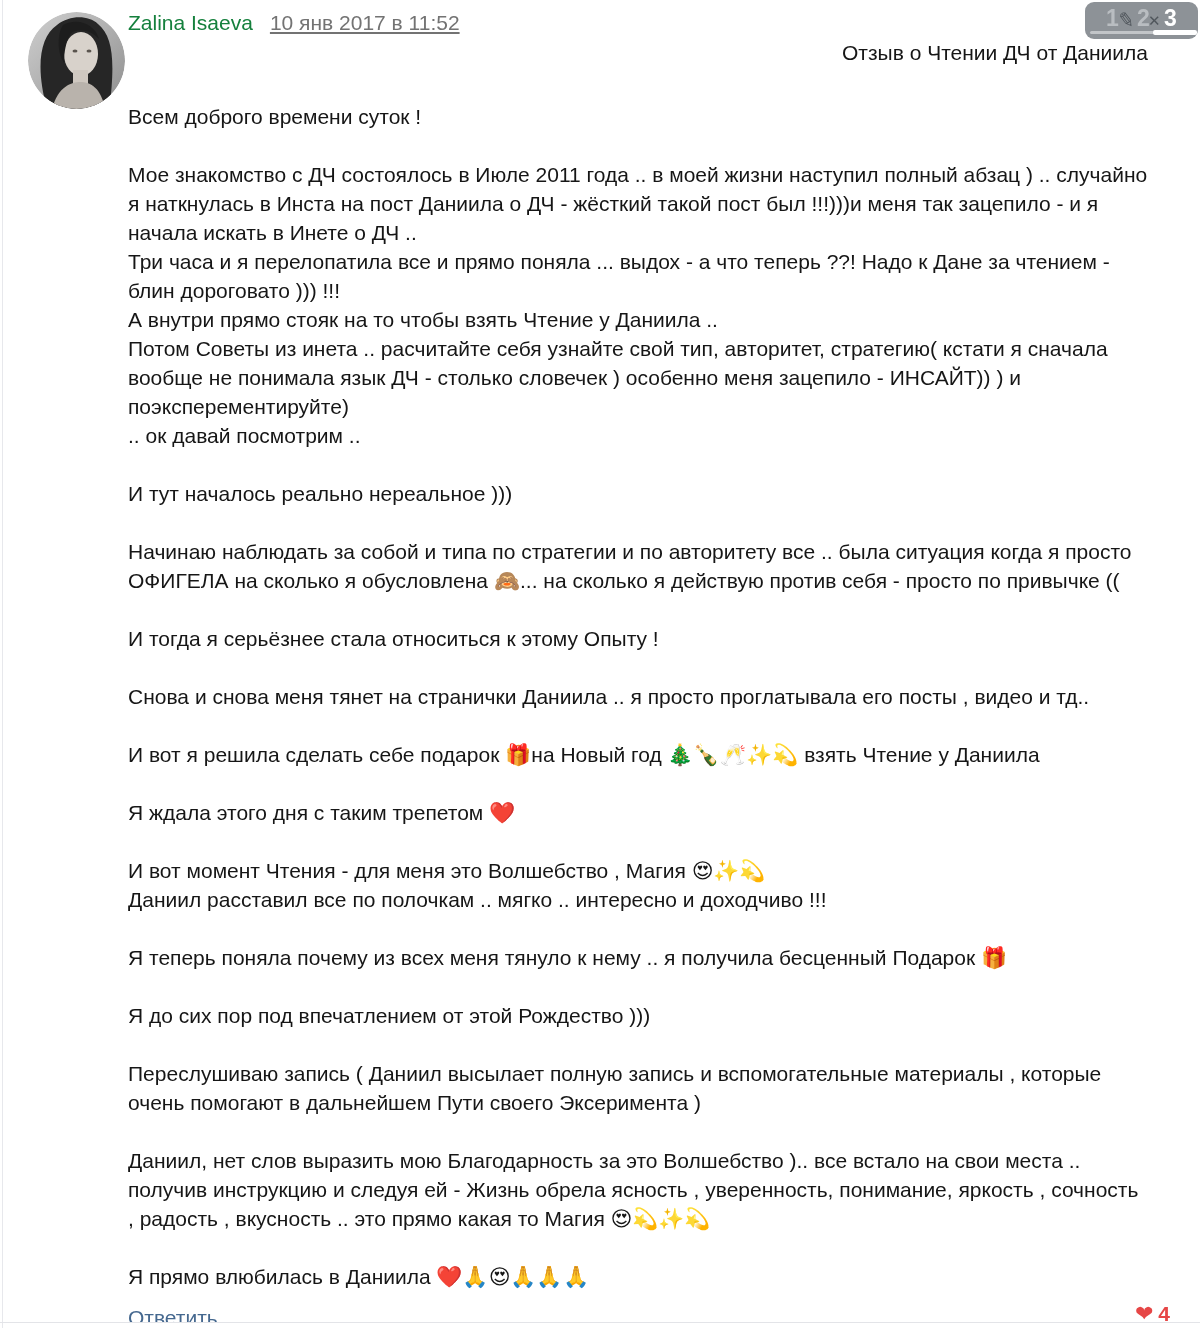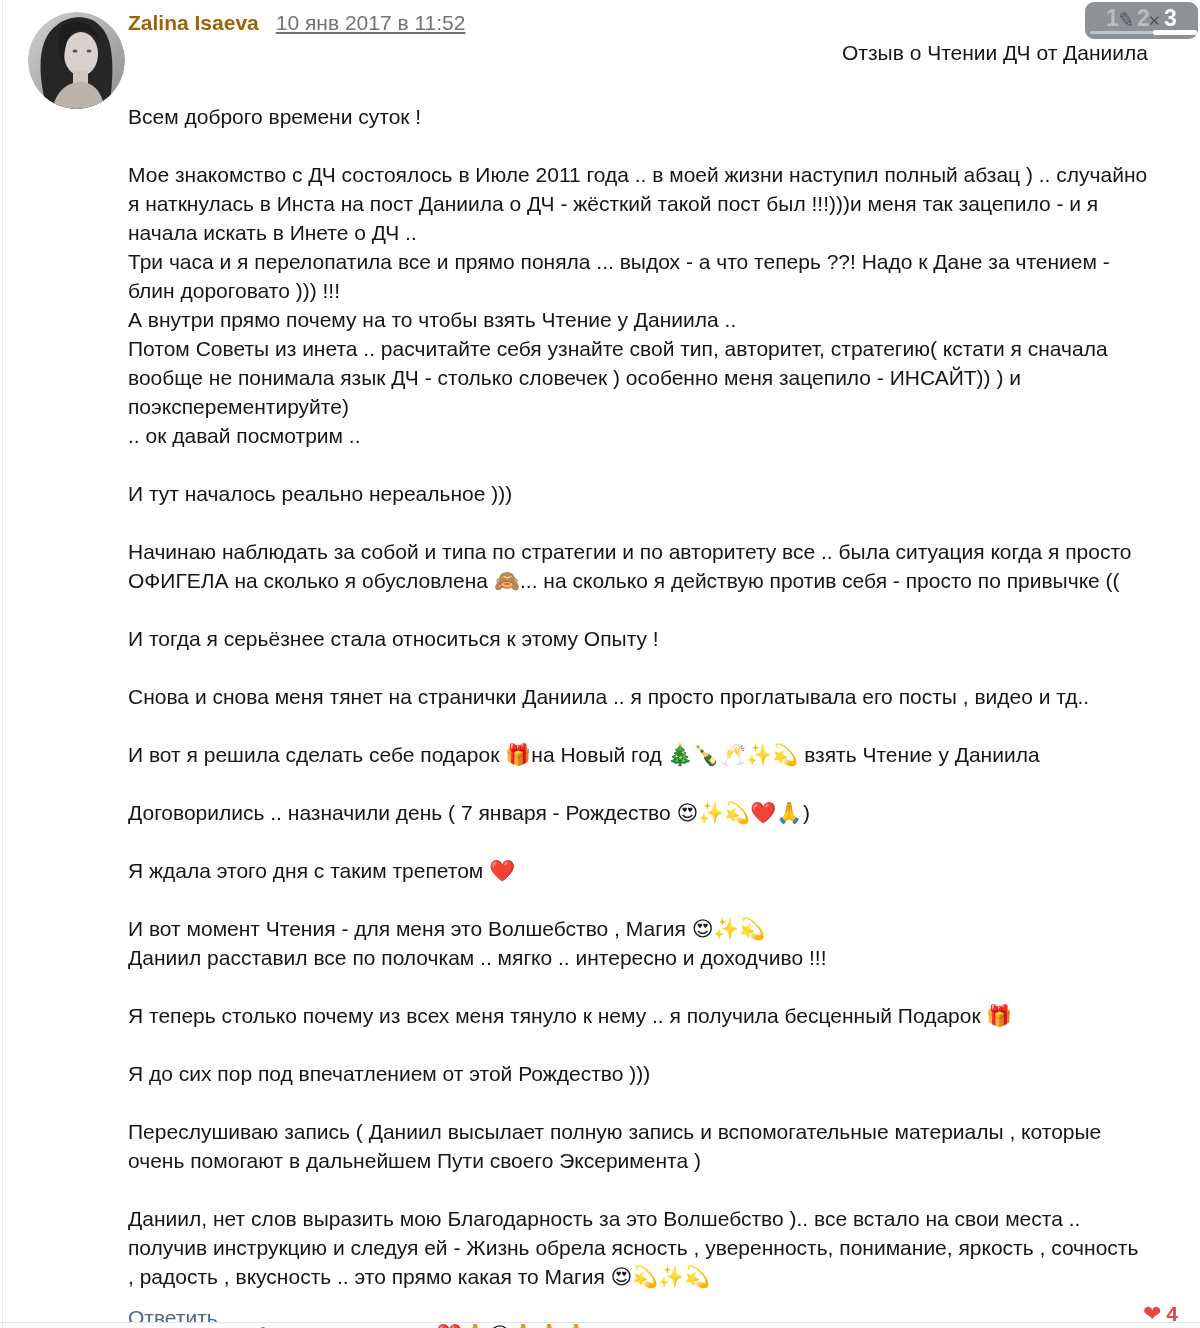--- a/index.html
+++ b/index.html
@@ -22,30 +22,30 @@
   .picon.pencil{left:33px;top:6px;font-size:20px;transform:rotate(8deg);}
   .picon.cross{left:63px;top:10px;font-size:15px;}
   .bar{position:absolute;border-radius:2px;}
   .bar.gray{left:5px;top:29px;width:64px;height:3px;background:#c2c5c8;}
   .bar.white{left:68px;top:28px;width:44px;height:5px;background:#ffffff;}
 
   .avatar{position:absolute;left:28px;top:12px;width:97px;height:97px;border-radius:50%;overflow:hidden;cursor:pointer;}
 
   .content{position:absolute;left:128px;top:8px;width:1020px;}
   .header-line{font-size:21px;line-height:30px;white-space:nowrap;}
-  .author{color:#a16207;font-weight:bold;text-decoration:none;cursor:pointer;}
+  .author{color:#15803d;font-weight:normal;text-decoration:none;cursor:pointer;}
   .date{color:#737373;margin-left:17px;font-weight:normal;text-decoration:underline;}
   .title{font-size:21px;line-height:30px;color:#161616;text-align:right;}
   .body{margin-top:34px;font-size:21px;line-height:29px;color:#161616;}
   .para{margin:0 0 29px 0;}
   .para:last-child{margin-bottom:0;}
   .tline{display:block;}
 
   
-  .footer-clip{position:absolute;left:0;right:0;top:1296px;height:26px;overflow:hidden;}
+  .footer-clip{position:absolute;left:0;right:8px;top:1296px;height:26px;overflow:hidden;}
   .reply{position:absolute;left:128px;top:7px;font-size:21px;line-height:29px;color:#45688f;text-decoration:none;cursor:pointer;}
   .likes{position:absolute;right:22px;top:5px;cursor:pointer;white-space:nowrap;}
   .heart{color:#e64646;font-size:22px;vertical-align:middle;}
   .count{color:#e64646;font-size:21px;font-weight:bold;margin-left:5px;vertical-align:middle;}
   .bottom-line{position:absolute;left:0;right:0;top:1322px;height:1px;background:#e3e4e8;}
 </style>
 </head>
 <body>
 
 <div class="left-border"></div>
@@ -89,51 +89,48 @@
     <a class="author">Zalina Isaeva</a><span class="date">10 янв 2017 в 11:52</span>
   </div>
   <div class="title">Отзыв о Чтении ДЧ от Даниила</div>
   <div class="body">
       <div class="para">
         <div class="tline">Всем доброго времени суток !</div>
       </div>
       <div class="para">
         <div class="tline">Мое знакомство с ДЧ состоялось в Июле 2011 года .. в моей жизни наступил полный абзац ) .. случайно я наткнулась в Инста на пост Даниила о ДЧ - жёсткий такой пост был !!!)))и меня так зацепило - и я начала искать в Инете о ДЧ ..</div>
         <div class="tline">Три часа и я перелопатила все и прямо поняла ... выдох - а что теперь ??! Надо к Дане за чтением - блин дороговато ))) !!!</div>
-        <div class="tline">А внутри прямо почему на то чтобы взять Чтение у Даниила ..</div>
+        <div class="tline">А внутри прямо стояк на то чтобы взять Чтение у Даниила ..</div>
         <div class="tline">Потом Советы из инета .. расчитайте себя узнайте свой тип, авторитет, стратегию( кстати я сначала вообще не понимала язык ДЧ - столько словечек ) особенно меня зацепило - ИНСАЙТ)) ) и поэксперементируйте)</div>
         <div class="tline">.. ок давай посмотрим ..</div>
       </div>
       <div class="para">
         <div class="tline">И тут началось реально нереальное )))</div>
       </div>
       <div class="para">
         <div class="tline">Начинаю наблюдать за собой и типа по стратегии и по авторитету все .. была ситуация когда я просто ОФИГЕЛА на сколько я обусловлена 🙈... на сколько я действую против себя - просто по привычке ((</div>
       </div>
       <div class="para">
         <div class="tline">И тогда я серьёзнее стала относиться к этому Опыту !</div>
       </div>
       <div class="para">
         <div class="tline">Снова и снова меня тянет на странички Даниила .. я просто проглатывала его посты , видео и тд..</div>
       </div>
       <div class="para">
         <div class="tline">И вот я решила сделать себе подарок 🎁на Новый год 🎄🍾🥂✨💫 взять Чтение у Даниила</div>
       </div>
       <div class="para">
-        <div class="tline">Договорились .. назначили день ( 7 января - Рождество 😍✨💫❤️🙏)</div>
-      </div>
-      <div class="para">
         <div class="tline">Я ждала этого дня с таким трепетом ❤️</div>
       </div>
       <div class="para">
         <div class="tline">И вот момент Чтения - для меня это Волшебство , Магия 😍✨💫</div>
         <div class="tline">Даниил расставил все по полочкам .. мягко .. интересно и доходчиво !!!</div>
       </div>
       <div class="para">
-        <div class="tline">Я теперь столько почему из всех меня тянуло к нему .. я получила бесценный Подарок 🎁</div>
+        <div class="tline">Я теперь поняла почему из всех меня тянуло к нему .. я получила бесценный Подарок 🎁</div>
       </div>
       <div class="para">
         <div class="tline">Я до сих пор под впечатлением от этой Рождество )))</div>
       </div>
       <div class="para">
         <div class="tline">Переслушиваю запись ( Даниил высылает полную запись и вспомогательные материалы , которые очень помогают в дальнейшем Пути своего Эксеримента )</div>
       </div>
       <div class="para">
         <div class="tline">Даниил, нет слов выразить мою Благодарность за это Волшебство ).. все встало на свои места .. получив инструкцию и следуя ей - Жизнь обрела ясность , уверенность, понимание, яркость , сочность , радость , вкусность .. это прямо какая то Магия 😍💫✨💫</div>
       </div>

